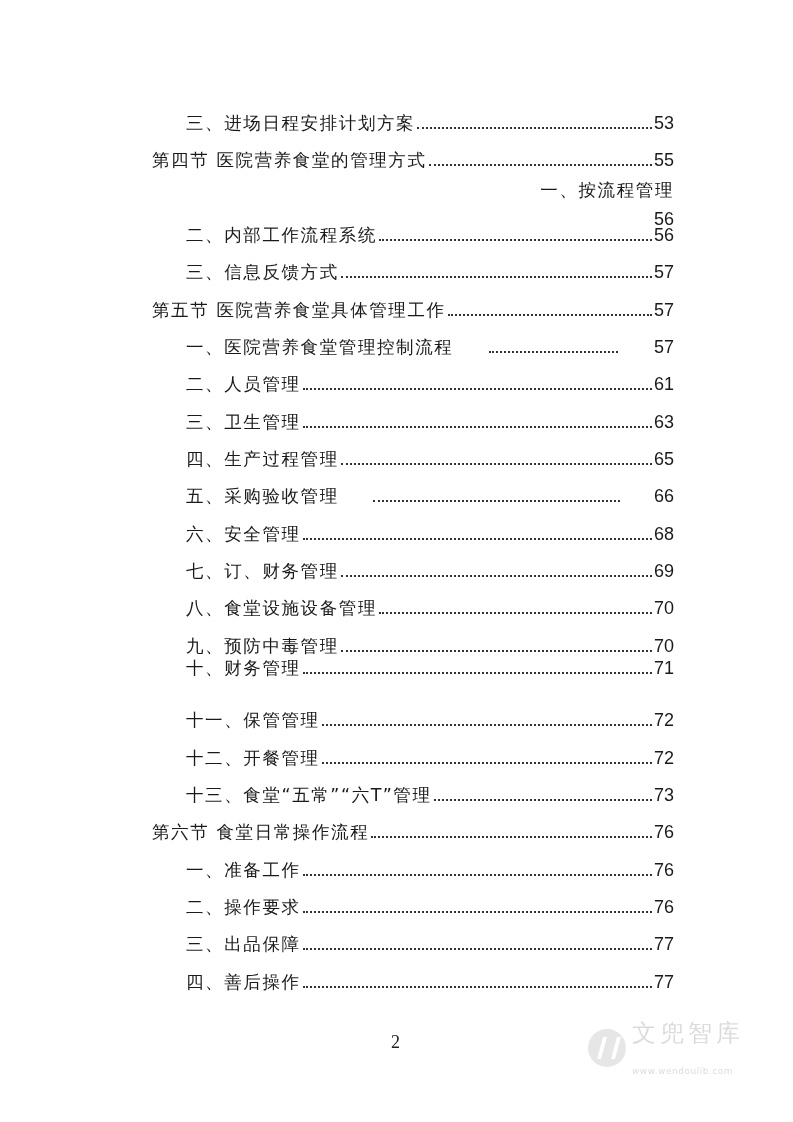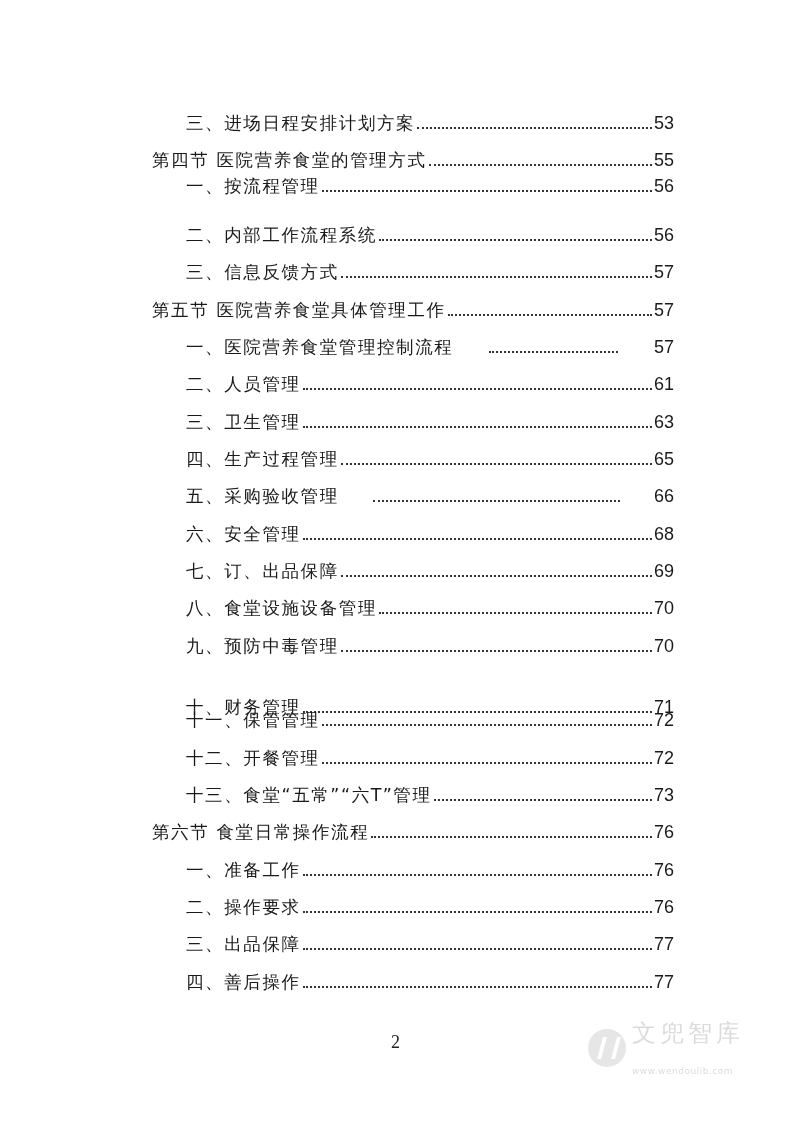--- a/index.html
+++ b/index.html
@@ -32,21 +32,21 @@
     <div class="toc-row level-2" style="top: 104px;">
       <span class="toc-label">三、进场日程安排计划方案</span>
       <span class="toc-leader"></span>
       <span class="toc-page">53</span>
     </div>
     <div class="toc-row level-1" style="top: 141px;">
       <span class="toc-label">第四节  医院营养食堂的管理方式</span>
       <span class="toc-leader"></span>
       <span class="toc-page">55</span>
     </div>
-    <div class="toc-row level-2" style="top: 167px;">
+    <div class="toc-row level-2" style="top: 179px; flex-direction: column;">
       <span class="toc-label">一、按流程管理</span>
       <span class="toc-leader"></span>
       <span class="toc-page">56</span>
     </div>
     <div class="toc-row level-2" style="top: 216px; text-align: center;">
       <span class="toc-label">二、内部工作流程系统</span>
       <span class="toc-leader"></span>
       <span class="toc-page">56</span>
     </div>
     <div class="toc-row level-2" style="top: 253px;">
@@ -83,35 +83,35 @@
       <span class="toc-label">五、采购验收管理</span>
       <span class="toc-leader"></span>
       <span class="toc-page">66</span>
     </div>
     <div class="toc-row level-2" style="top: 515px;">
       <span class="toc-label">六、安全管理</span>
       <span class="toc-leader"></span>
       <span class="toc-page">68</span>
     </div>
     <div class="toc-row level-2" style="top: 552px;">
-      <span class="toc-label">七、订、出品保障</span>
+      <span class="toc-label">七、订、财务管理</span>
       <span class="toc-leader"></span>
       <span class="toc-page">69</span>
     </div>
     <div class="toc-row level-2" style="top: 589px;">
       <span class="toc-label">八、食堂设施设备管理</span>
       <span class="toc-leader"></span>
       <span class="toc-page">70</span>
     </div>
     <div class="toc-row level-2" style="top: 627px;">
       <span class="toc-label">九、预防中毒管理</span>
       <span class="toc-leader"></span>
       <span class="toc-page">70</span>
     </div>
-    <div class="toc-row level-2" style="top: 688px; text-align: right;">
+    <div class="toc-row level-2" style="top: 649px; text-align: right;">
       <span class="toc-label">十、财务管理</span>
       <span class="toc-leader"></span>
       <span class="toc-page">71</span>
     </div>
     <div class="toc-row level-2" style="top: 701px;">
       <span class="toc-label">十一、保管管理</span>
       <span class="toc-leader"></span>
       <span class="toc-page">72</span>
     </div>
     <div class="toc-row level-2" style="top: 739px;">

